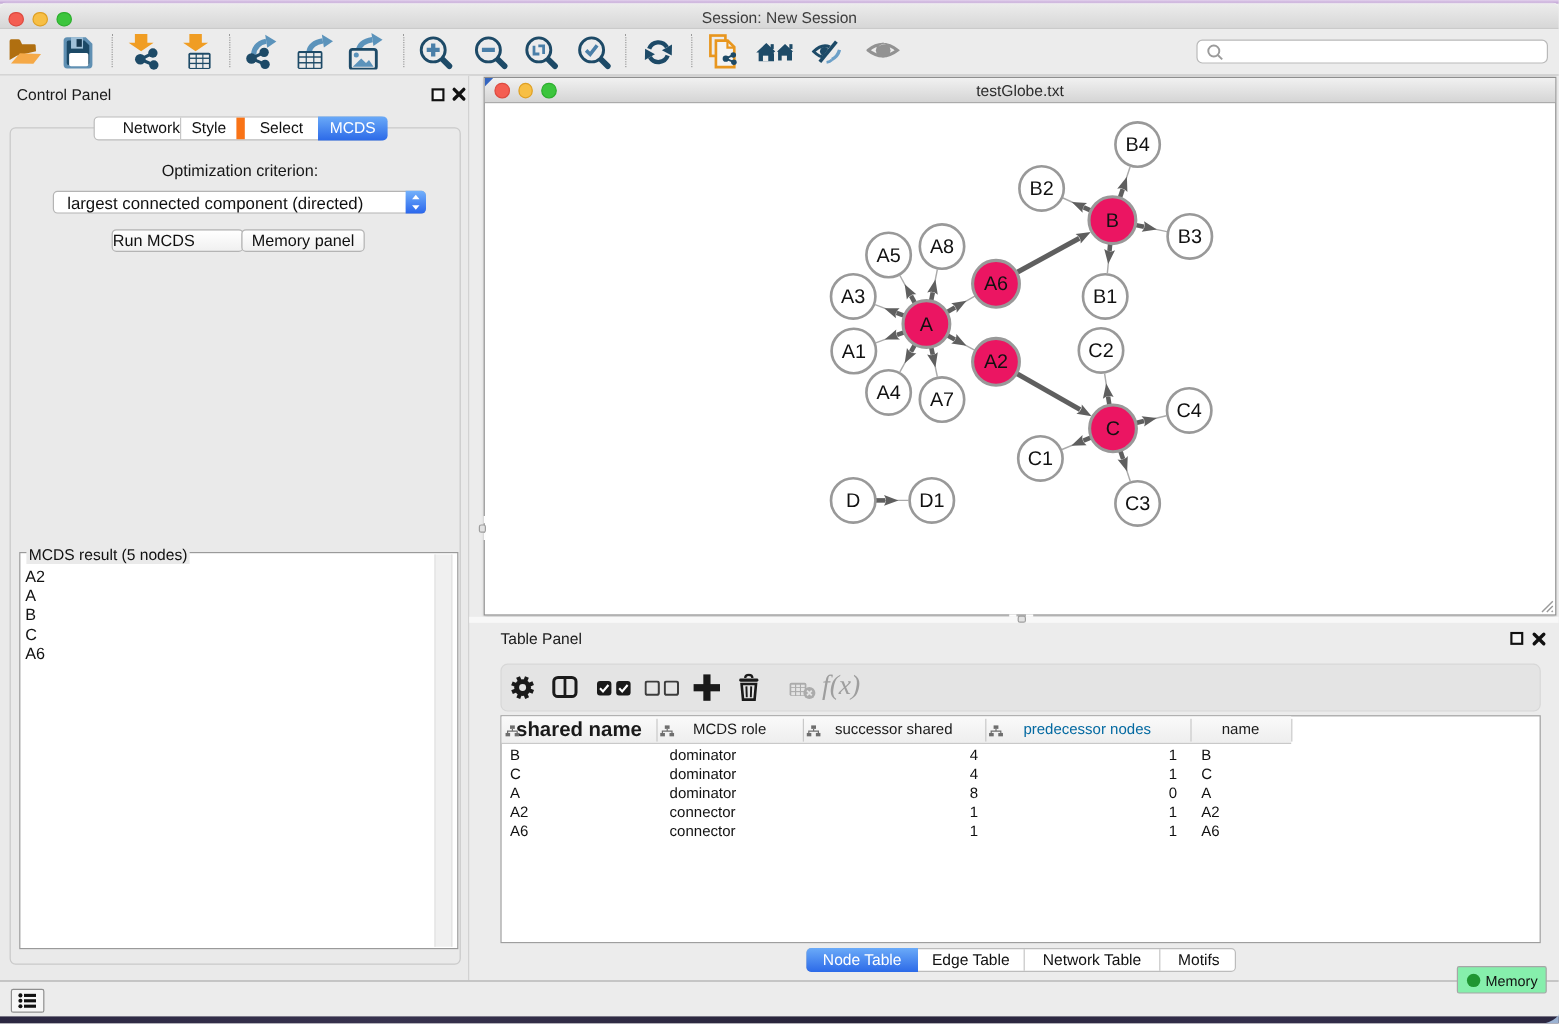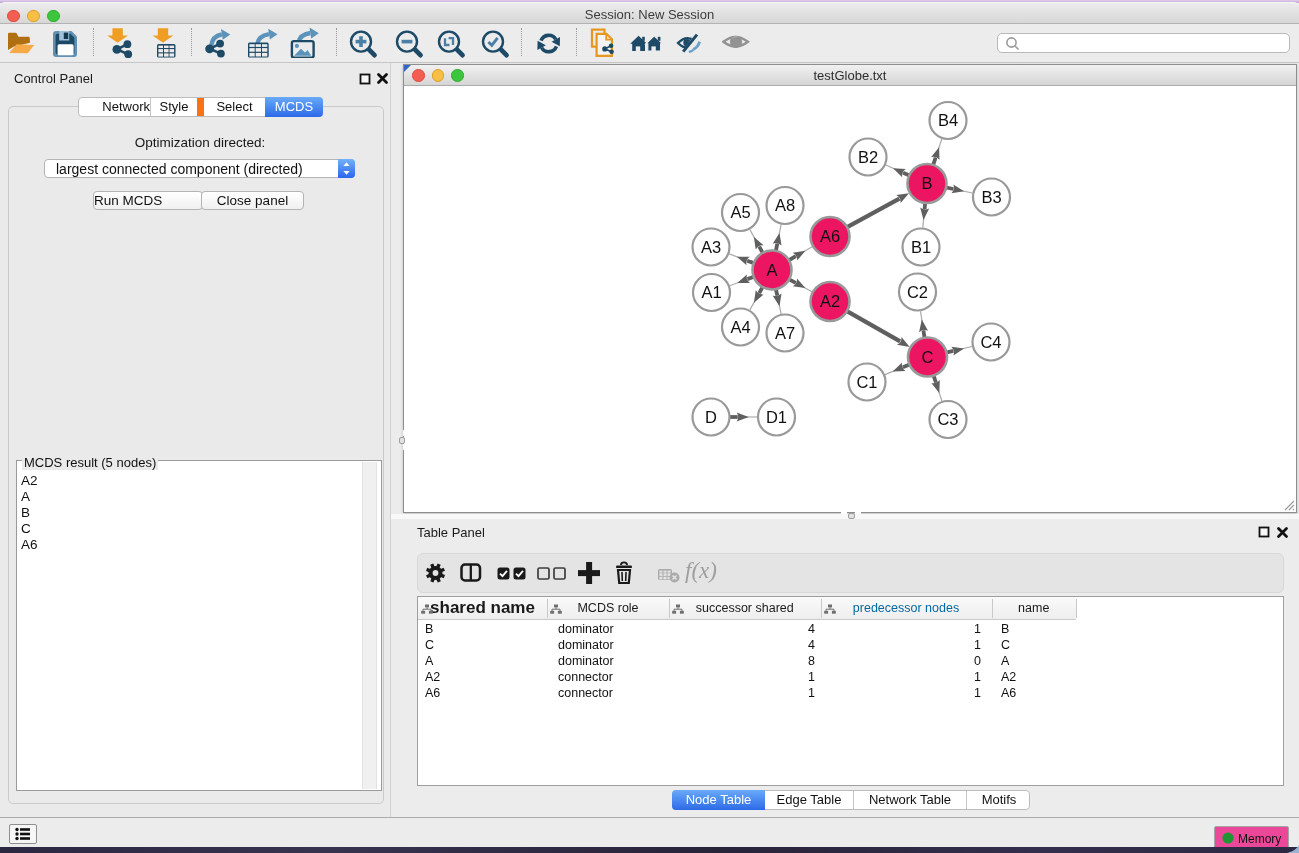--- a/index.html
+++ b/index.html
@@ -174,34 +174,34 @@
 
 <div class="abs" style="left:8px;top:106px;width:376px;height:698px;background:#eaeaea;border:1px solid #c9c9c9;border-radius:5px;"></div>
 
 <div class="abs" style="left:78px;top:97px;width:243px;height:20px;background:#ffffff;border:1px solid #bcbcbc;border-radius:4px;font-size:13px;color:#111;">
   <div class="abs" style="left:0;top:0;width:72px;height:18px;line-height:18px;text-align:right;border-right:1px solid #c6c6c6;">Network</div>
   <div class="abs" style="left:72px;top:0;width:53px;height:18px;line-height:18px;text-align:center;border-right:7px solid #f97316;">Style</div>
   <div class="abs" style="left:125px;top:0;width:61px;height:18px;line-height:18px;text-align:center;">Select</div>
   <div class="abs" style="left:186px;top:-1px;width:58px;height:20px;line-height:20px;text-align:center;background:linear-gradient(#6aaaf8,#2c6ae8);color:#fff;border-radius:0 4px 4px 0;">MCDS</div>
 </div>
 
-<div class="abs" style="left:9px;top:135px;width:382px;text-align:center;font-size:13.5px;color:#161616;">Optimization directed:</div>
+<div class="abs" style="left:9px;top:135px;width:382px;text-align:center;font-size:13.5px;color:#161616;">Optimization criterion:</div>
 
 <div class="abs" style="left:44px;top:159px;width:311px;height:19px;background:#fff;border:1px solid #b4b4b4;border-radius:4px;">
   <div class="abs" style="left:11px;top:1px;font-size:14px;color:#111;line-height:16px;">largest connected component (directed)</div>
   <div class="abs" style="right:-1px;top:-1px;width:17px;height:19px;border-radius:0 4px 4px 0;background:linear-gradient(#73b1fb,#2a66ec);">
     <svg width="17" height="19">
       <path d="M8.5 3.2 L11.6 7 L5.4 7 Z" fill="#fff"></path>
       <path d="M8.5 15.8 L11.6 12 L5.4 12 Z" fill="#fff"></path>
     </svg>
   </div>
 </div>
 
 <div class="abs" style="left:93px;top:191px;width:110px;height:19px;background:linear-gradient(#ffffff,#f0f0f0);border:1px solid #b4b4b4;border-radius:4px;text-align:left;font-size:13.5px;line-height:17px;color:#111;">Run MCDS</div>
-<div class="abs" style="left:201px;top:191px;width:103px;height:19px;background:linear-gradient(#ffffff,#f0f0f0);border:1px solid #b4b4b4;border-radius:4px;text-align:center;font-size:13.5px;line-height:17px;color:#111;">Close panel</div>
+<div class="abs" style="left:201px;top:191px;width:103px;height:19px;background:linear-gradient(#ffffff,#f0f0f0);border:1px solid #b4b4b4;border-radius:4px;text-align:center;font-size:13.5px;line-height:17px;color:#111;">Memory panel</div>
 
 <div class="abs" style="left:16px;top:460px;width:366px;height:331px;background:#ffffff;border:1px solid #9a9a9a;"></div>
 <div class="abs" style="left:22px;top:455px;font-size:13px;color:#111;background:#eaeaea;padding:0 2px;">MCDS result (5 nodes)</div>
 <div class="abs" style="left:362px;top:462px;width:15px;height:327px;background:#f0f0f0;border-left:1px solid #e2e2e2;border-right:1px solid #e2e2e2;"></div>
 <div class="abs" style="left:21px;top:473px;font-size:13.5px;line-height:16px;color:#111;">A2<br>A<br>B<br>C<br>A6</div>
 
 <div class="abs" style="left:403px;top:64px;width:894px;height:449px;background:#ffffff;border:1px solid #8e8e8e;box-shadow:0 1px 3px rgba(0,0,0,0.2);">
   <div class="abs" style="left:0;top:0;width:892px;height:21px;background:linear-gradient(#f1f1f1,#d5d5d5);border-bottom:1px solid #ababab;">
     <svg width="7" height="7" style="position:absolute;left:0;top:0">
         <path d="M0 0 L7 0 L0 7 Z" fill="#3465c0"></path>
@@ -462,21 +462,21 @@
 <div class="abs" style="left:9px;top:824px;width:28px;height:20px;background:#f6f6f6;border:1px solid #8f8f8f;border-radius:2px;">
   <svg width="26" height="18" style="position:absolute;left:0;top:0">
     <circle cx="7" cy="4.5" r="1.7" fill="#111"></circle>
       <rect x="10" y="3.2" width="10" height="2.6" fill="#111"></rect>
     <circle cx="7" cy="9" r="1.7" fill="#111"></circle>
       <rect x="10" y="7.7" width="10" height="2.6" fill="#111"></rect>
     <circle cx="7" cy="13.5" r="1.7" fill="#111"></circle>
       <rect x="10" y="12.2" width="10" height="2.6" fill="#111"></rect>
   </svg>
 </div>
-<div class="abs" style="left:1214px;top:826px;width:75px;height:23px;background:#ec4899;border:1px solid #a6a6a6;border-radius:2px;">
+<div class="abs" style="left:1214px;top:805px;width:75px;height:23px;background:#86efac;border:1px solid #a6a6a6;border-radius:2px;">
   <svg width="13" height="13" style="position:absolute;left:7px;top:5px">
       <circle cx="6" cy="6" r="5.6" fill="#1f9632"></circle>
     </svg>
   <div class="abs" style="left:23px;top:5px;font-size:12px;color:#111;">Memory</div>
 </div>
 
 <div class="abs" style="left:0;top:847px;width:1299px;height:6px;background:linear-gradient(90deg,#2b2741,#37324e 25%,#272339 55%,#332e4b 80%,#2c2842);"></div>
 <svg width="12" height="8" style="position:absolute;left:1287px;top:845px">
     <path d="M12 8 L12 0 Q10 5 0 8 Z" fill="#9cb2d2"></path>
   </svg>

